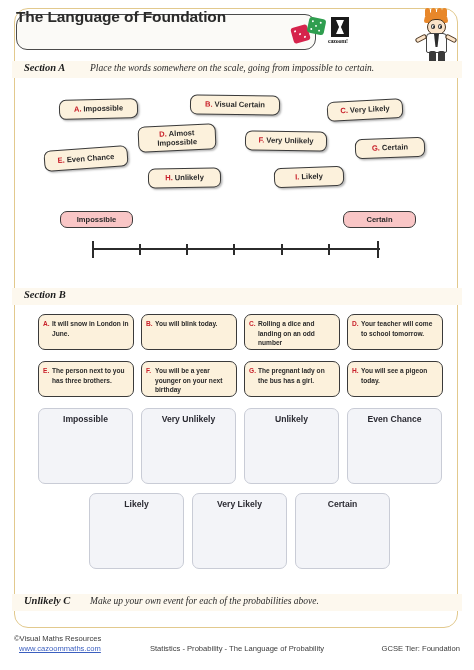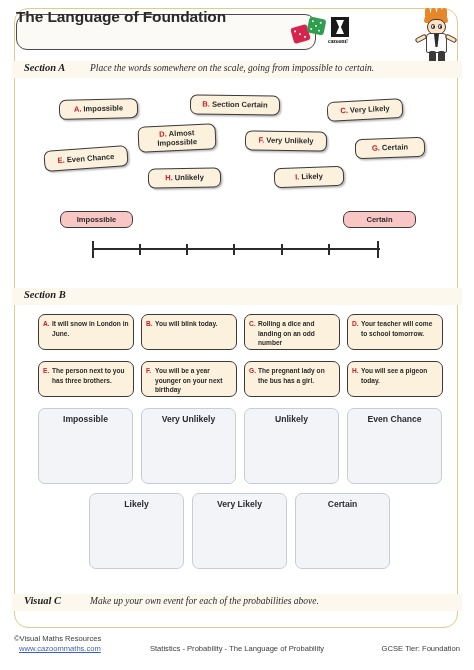--- a/index.html
+++ b/index.html
@@ -346,21 +346,21 @@
 <div class="section-head" style="top:61px;">
   <span class="section-label">Section A</span>
   <span class="section-desc">Place the words somewhere on the scale, going from impossible to certain.</span>
 </div>
 
 <div class="word-chip" style="left:59px; top:99px; width:79px; height:20px; transform:rotate(-1.5deg);">
   <span><span class="chip-letter">A.</span><span>Impossible</span></span>
 </div>
 
 <div class="word-chip" style="left:190px; top:95px; width:90px; height:20px; transform:rotate(0.8deg);">
-  <span><span class="chip-letter">B.</span><span>Section Certain</span></span>
+  <span><span class="chip-letter">B.</span><span>Visual Certain</span></span>
 </div>
 
 <div class="word-chip" style="left:327px; top:100px; width:76px; height:20px; transform:rotate(-3deg);">
   <span><span class="chip-letter">C.</span><span>Very Likely</span></span>
 </div>
 
 <div class="word-chip" style="left:138px; top:125px; width:78px; height:26px; transform:rotate(-2.5deg);">
   <span style="display:block; text-align:center;"><span class="chip-letter">D.</span><span>Almost Impossible</span></span>
 </div>
 
@@ -456,21 +456,21 @@
   <div class="answer-label">Likely</div>
 </div>
 <div class="answer-box" style="left:192px; top:493px; width:95px; height:76px;">
   <div class="answer-label">Very Likely</div>
 </div>
 <div class="answer-box" style="left:295px; top:493px; width:95px; height:76px;">
   <div class="answer-label">Certain</div>
 </div>
 
 <div class="section-head" style="top:594px;">
-  <span class="section-label">Visual C</span>
+  <span class="section-label">Unlikely C</span>
   <span class="section-desc">Make up your own event for each of the probabilities above.</span>
 </div>
 
 <div id="footer">
   <div id="footer-copyright">©Visual Maths Resources</div>
   <div id="footer-link">www.cazoommaths.com</div>
   <div id="footer-center">Statistics - Probability - The Language of Probability</div>
   <div id="footer-tier">GCSE Tier: Foundation</div>
 </div>
 

